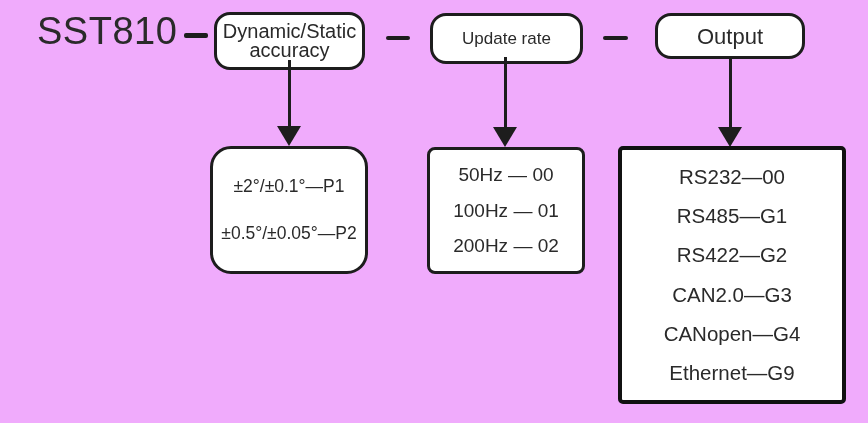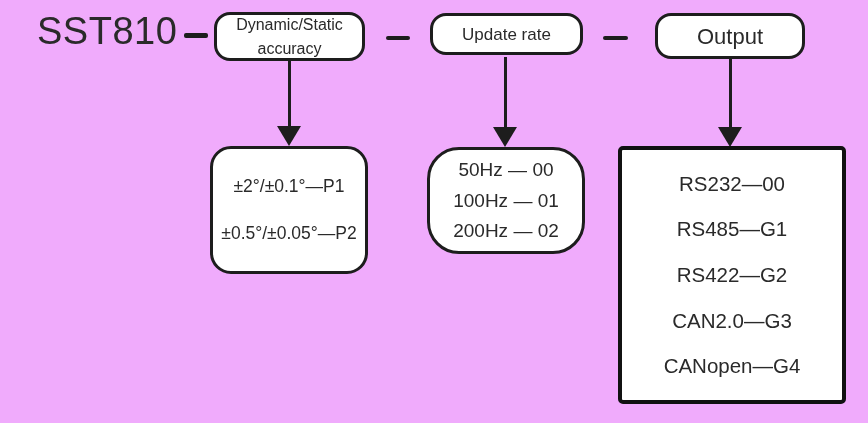--- a/index.html
+++ b/index.html
@@ -40,22 +40,22 @@
     border: 3px solid #1d1d1d;
     border-radius: 16px;
     background: #ffffff;
     display: flex;
     flex-direction: column;
     align-items: center;
     justify-content: center;
     text-align: center;
     line-height: 19px;
   }
-  .box-accuracy { left: 214px; top: 12px; width: 151px; height: 49px; font-size: 16px; justify-content: space-between; }
-  .box-update   { left: 430px; top: 13px; width: 153px; height: 42px; font-size: 17px; }
+  .box-accuracy { left: 214px; top: 12px; width: 151px; height: 58px; font-size: 20px; }
+  .box-update   { left: 430px; top: 13px; width: 153px; height: 51px; font-size: 17px; }
   .box-output   { left: 655px; top: 13px; width: 150px; height: 46px; font-size: 22px; }
 
   .arrow-line {
     position: absolute;
     width: 3px;
     background: #1d1d1d;
   }
   .aline1 { left: 288px; top: 60px; height: 68px; }
   .aline2 { left: 504px; top: 57px; height: 72px; }
   .aline3 { left: 729px; top: 58px; height: 71px; }
@@ -79,22 +79,22 @@
     justify-content: space-evenly;
     align-items: center;
     text-align: center;
   }
   .opt-accuracy {
     left: 210px; top: 146px; width: 158px; height: 128px;
     border: 3px solid #1d1d1d; border-radius: 21px;
     font-size: 17.5px;
   }
   .opt-update {
-    left: 427px; top: 147px; width: 158px; height: 107px;
-    border: 3.5px solid #1d1d1d; border-radius: 32px;
+    left: 427px; top: 147px; width: 158px; height: 127px;
+    border: 3.5px solid #1d1d1d; border-radius: 8px;
     font-size: 19px;
   }
   .opt-output {
     left: 618px; top: 146px; width: 228px; height: 258px;
     border: 4.5px solid #111111; border-radius: 5px;
     font-size: 20.5px;
   }
   .optrow {
     white-space: nowrap;
     color: #2a2a2a;
@@ -143,15 +143,16 @@
     <div class="optrow">100Hz — 01</div>
     <div class="optrow">200Hz — 02</div>
   </div>
 
   <div class="optbox opt-output">
     <div class="optrow">RS232—00</div>
     <div class="optrow">RS485—G1</div>
     <div class="optrow">RS422—G2</div>
     <div class="optrow">CAN2.0—G3</div>
     <div class="optrow">CANopen—G4</div>
+    <div class="optrow">Ethernet—G9</div>
   </div>
 
 </div>
 
 </body></html>

